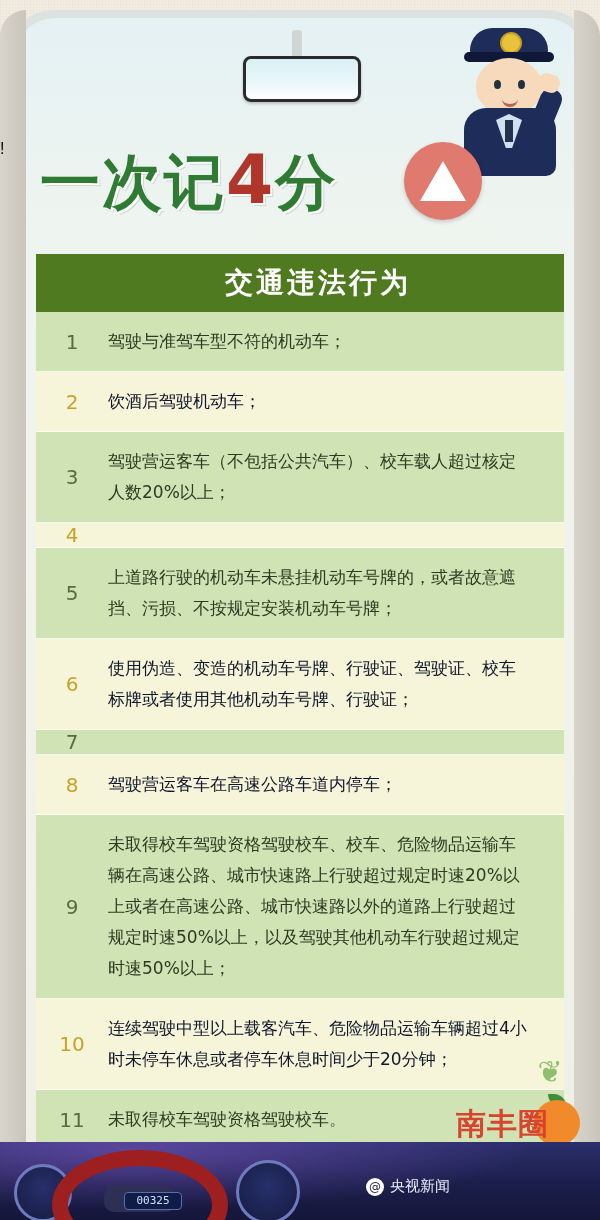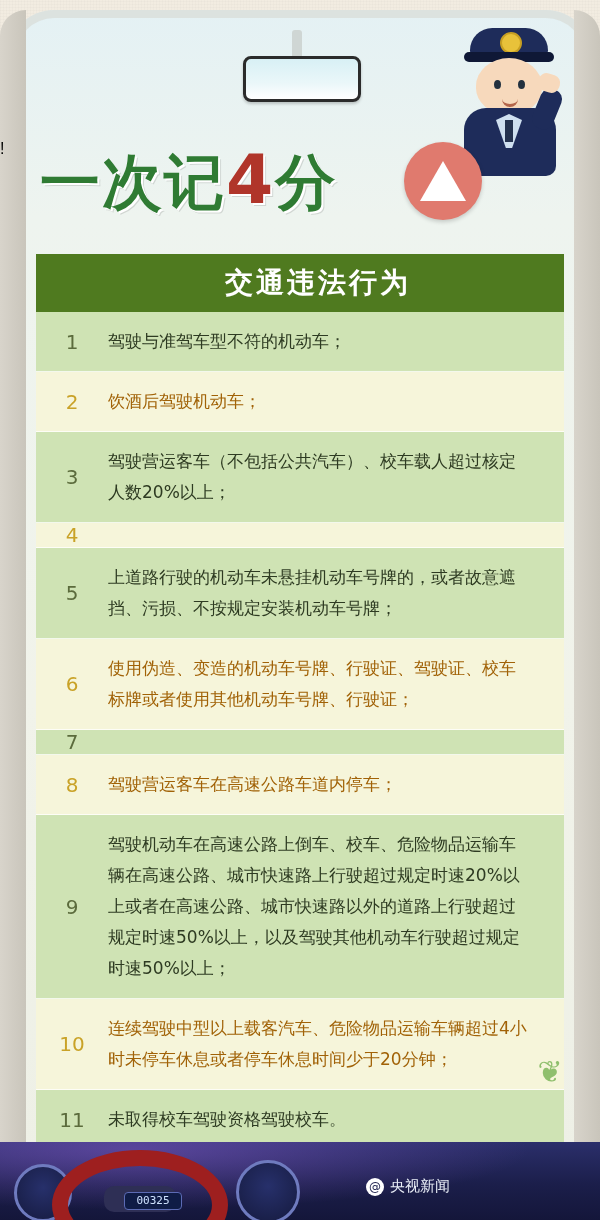--- a/index.html
+++ b/index.html
@@ -245,21 +245,21 @@
   }
   .row.even .num { color: #c9a227; }
   .row .txt {
     flex: 1;
     padding: 14px 32px 14px 0;
     font-size: 17px;
     line-height: 31px;
     color: #2e3b22;
     font-family: "DejaVu Sans", "Liberation Sans", sans-serif;
   }
-  .row.even .txt { color: #a16207; }
+  .row.even .txt { color: #0f172a; }
 
   
   .dash {
     position: absolute;
     left: 0;
     bottom: 0;
     width: 600px;
     height: 78px;
     background: linear-gradient(180deg, #2b2f6b 0%, #1b1e4a 55%, #14163a 100%);
   }
@@ -444,34 +444,40 @@
     </div>
     <div class="row odd">
       <div class="num">7</div>
     </div>
     <div class="row even">
       <div class="num">8</div>
       <div class="txt">驾驶营运客车在高速公路车道内停车；</div>
     </div>
     <div class="row odd">
       <div class="num">9</div>
-      <div class="txt">驾驶机动车在高速公路上倒车、校车、危险物品运输车辆在高速公路、城市快速路上行驶超过规定时速20%以上或者在高速公路、城市快速路以外的道路上行驶超过规定时速50%以上，以及驾驶其他机动车行驶超过规定时速50%以上；</div>
+      <div class="txt">未取得校车驾驶资格驾驶校车、校车、危险物品运输车辆在高速公路、城市快速路上行驶超过规定时速20%以上或者在高速公路、城市快速路以外的道路上行驶超过规定时速50%以上，以及驾驶其他机动车行驶超过规定时速50%以上；</div>
     </div>
     <div class="row even">
       <div class="num">10</div>
       <div class="txt">连续驾驶中型以上载客汽车、危险物品运输车辆超过4小时未停车休息或者停车休息时间少于20分钟；</div>
     </div>
     <div class="row odd">
       <div class="num">11</div>
       <div class="txt">未取得校车驾驶资格驾驶校车。</div>
     </div>
   </div>
 
   <div class="leaf-deco">❦</div>
 
+  <div class="logo">
+    <div class="leafy"></div>
+    <div class="orange"></div>
+    <div class="cn">南丰圈</div>
+    <div class="en">www.nfquan.com</div>
+  </div>
 
   <div class="dash">
     <div class="dash-inner"></div>
     <div class="gauge g1"></div>
     <div class="wheel"></div>
     <div class="wheel-hub"></div>
     <div class="odo">00325</div>
     <div class="gauge g2"></div>
     <div class="weibo">
       <span class="eye-ic">@</span>

